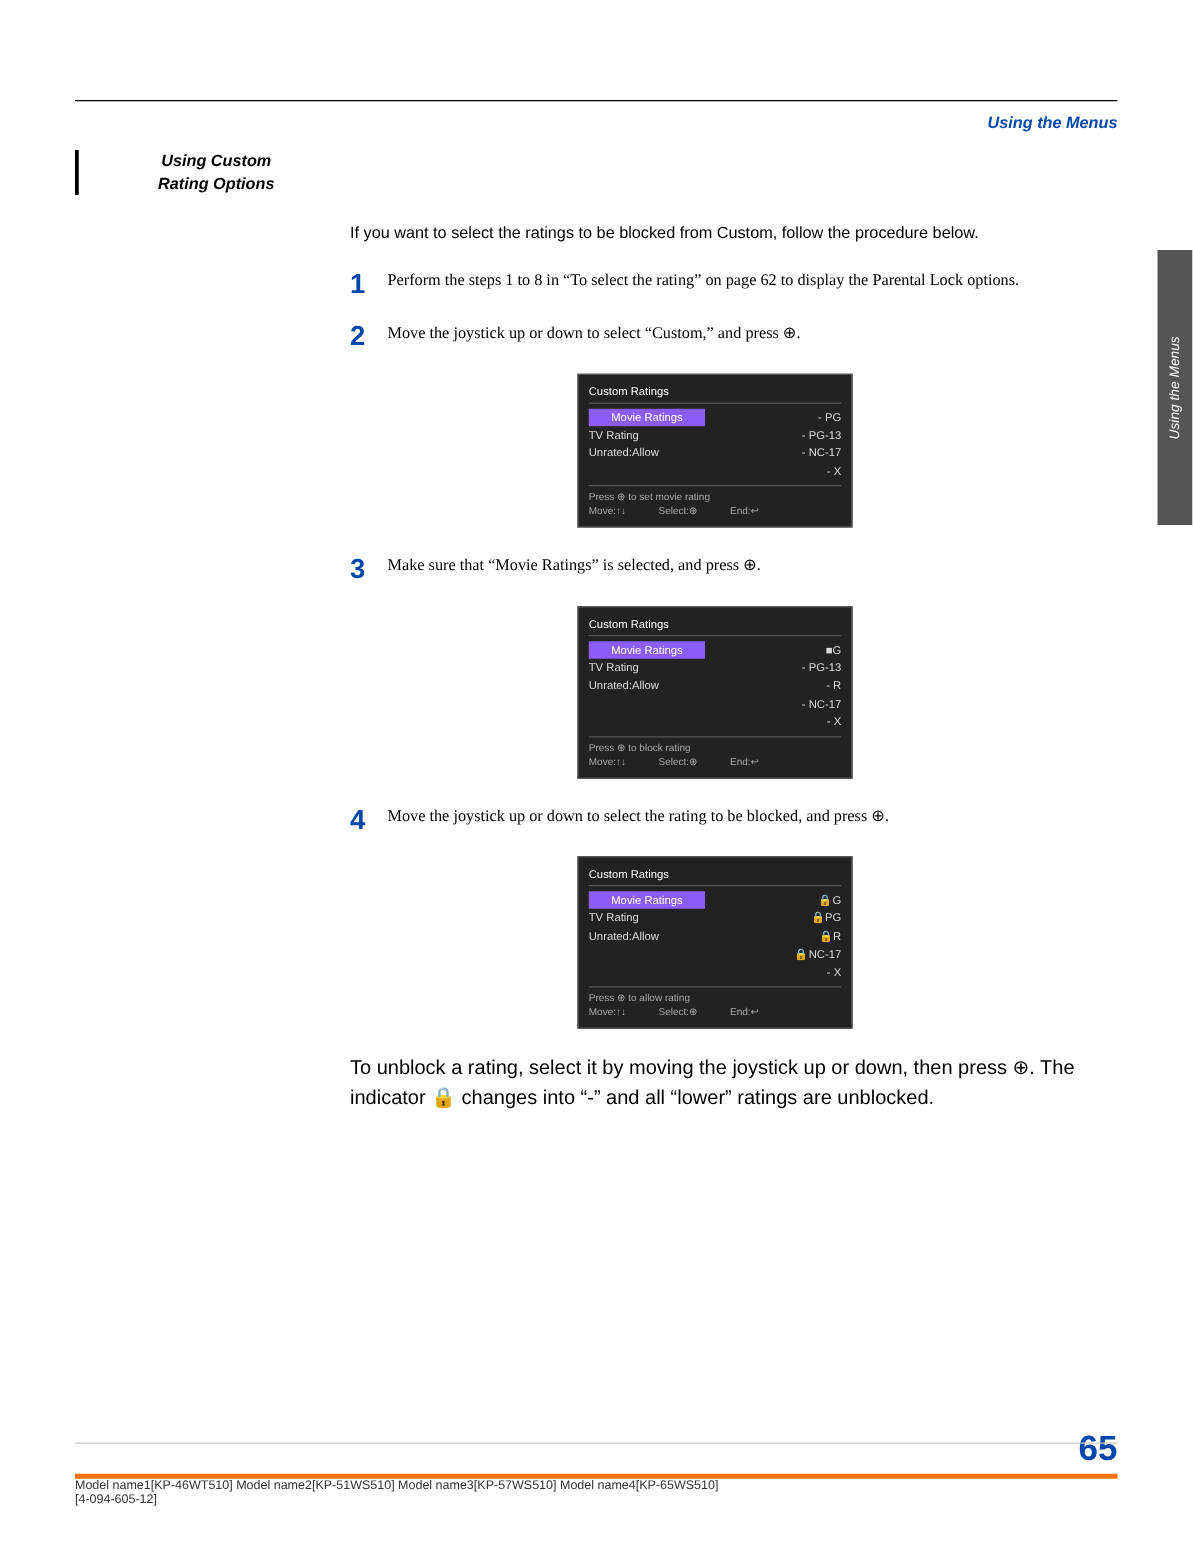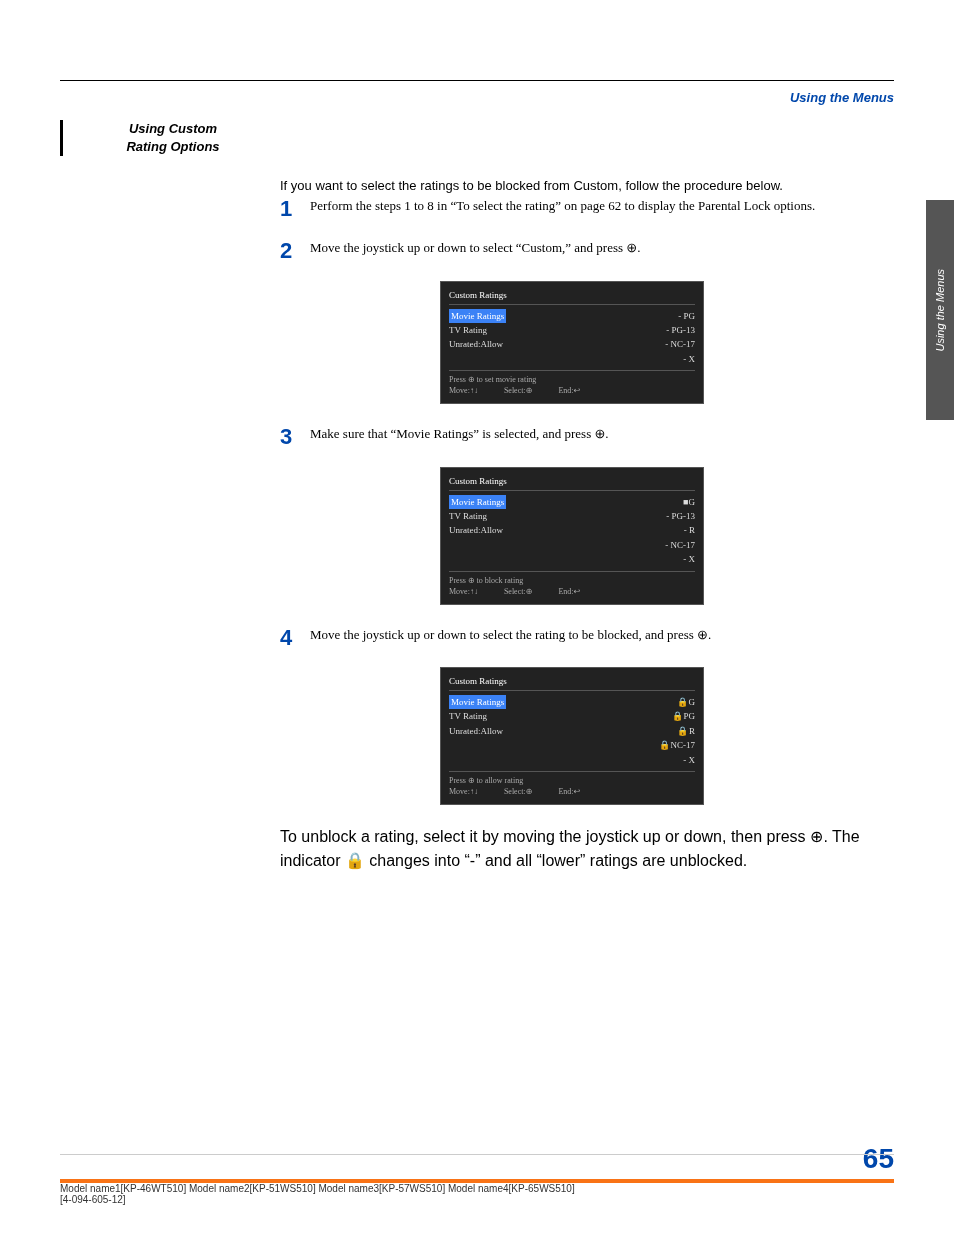--- a/index.html
+++ b/index.html
@@ -102,20 +102,21 @@
       min-width: 220px;
     }
     .right-col {
       flex: 1;
     }
 
     
     .intro-text {
       font-size: 13px;
       line-height: 1.5;
+      margin-bottom: 18px;
     }
 
     
     .step {
       display: flex;
       align-items: flex-start;
       margin-bottom: 16px;
     }
     .step-number {
       font-size: 22px;
@@ -134,25 +135,25 @@
     
     .screen-mockup-wrapper {
       display: flex;
       justify-content: center;
       margin: 12px 0 20px 0;
     }
 
     .screen-mockup {
       border: 1px solid #555;
       background: #222;
-      width: 264px;
+      width: 220px;
       padding: 8px;
       font-size: 9px;
       color: #ddd;
-      font-family: Liberation Serif, serif;
+      font-family: Liberation Sans, sans-serif;
     }
 
     .screen-title {
       color: #fff;
       font-size: 9px;
       margin-bottom: 4px;
     }
 
     .screen-row {
       display: flex;
@@ -162,23 +163,23 @@
     }
     .screen-row-left {
       color: #ddd;
     }
     .screen-row-right {
       color: #ddd;
       text-align: right;
     }
 
     .screen-selected {
-      background: #3b82f6;
+      background: #8b5cf6;
       color: #fff;
-      padding: 0 2px;
+      padding: 0 18px;
       text-align: center;
     }
 
     .screen-divider {
       border-top: 1px solid #555;
       margin: 4px 0;
     }
 
     .screen-instruction {
       font-size: 8px;

